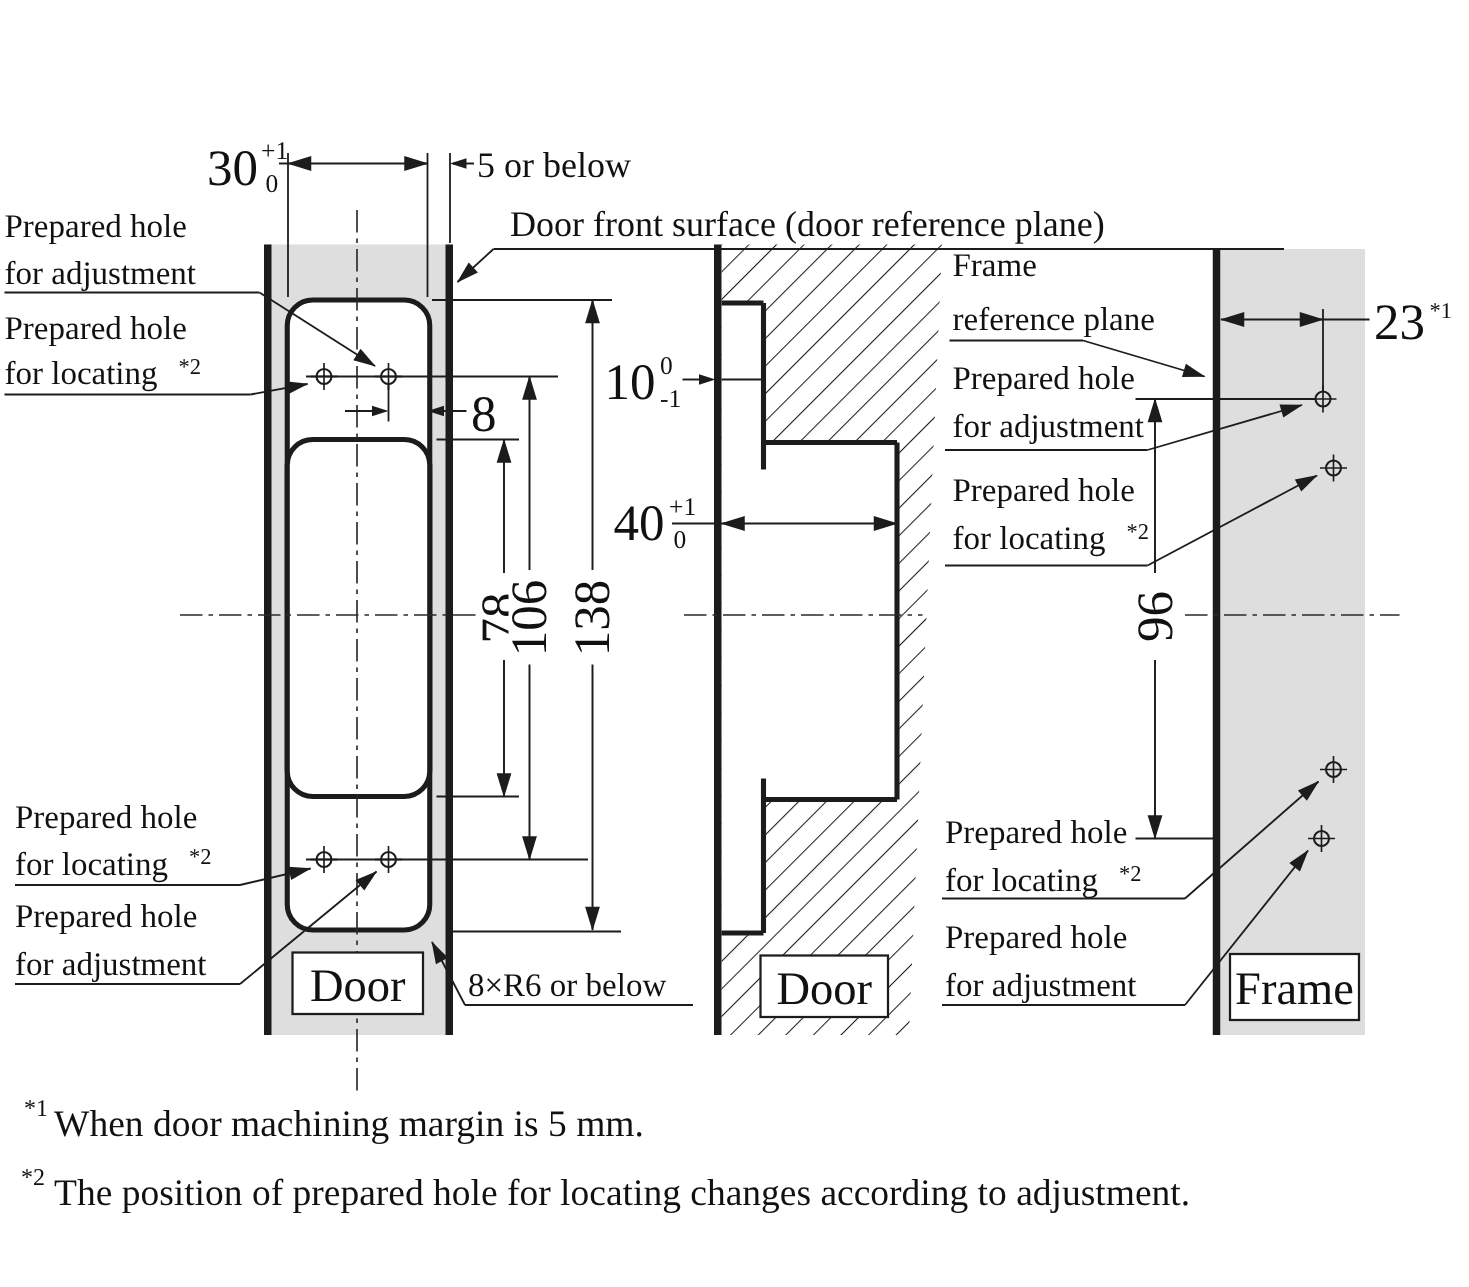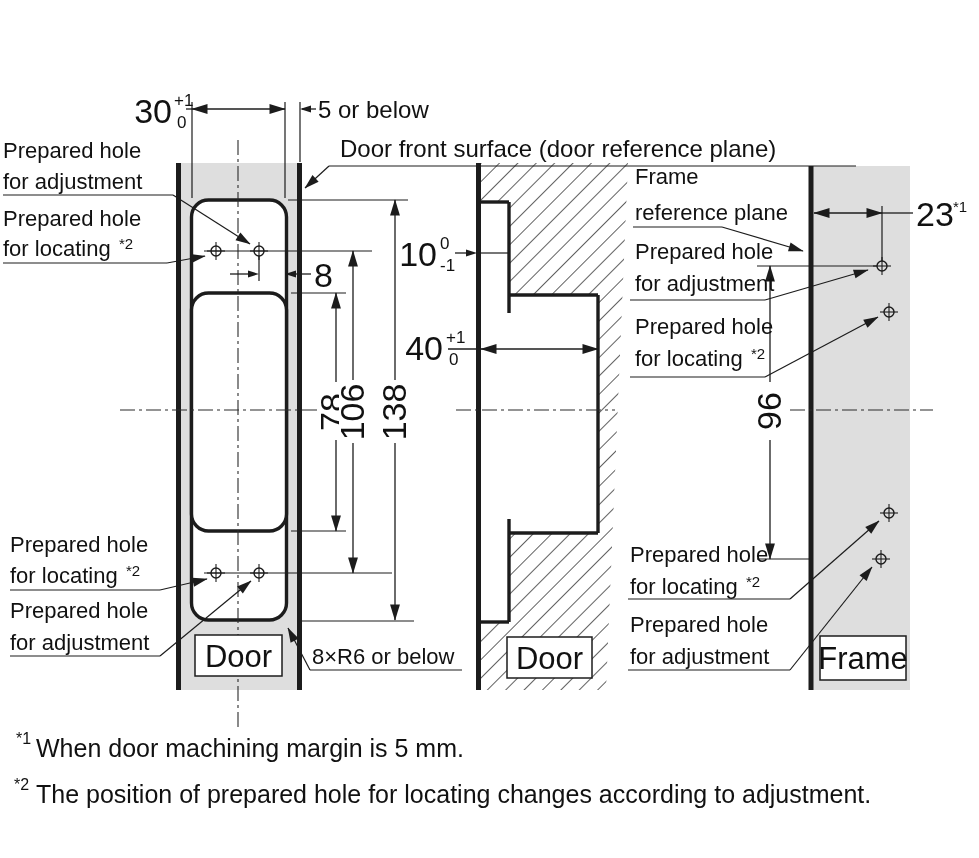--- a/index.html
+++ b/index.html
@@ -1,17 +1,17 @@
 <!DOCTYPE html>
 <html><head>
 <meta charset="utf-8">
 <style>
   html,body{margin:0;padding:0;background:#fff;}
   .stage{position:relative;width:979px;height:858px;background:#ffffff;overflow:hidden;
-         font-family:Liberation Sans, sans-serif;}
+         font-family:Liberation Serif, serif;}
   svg{display:block;}
   
   .thick{stroke:#1c1c1c;stroke-width:5;fill:none;}
   .profile{stroke:#1c1c1c;stroke-width:3.4;fill:none;}
   .thin{stroke:#1c1c1c;stroke-width:1.2;fill:none;}
   .dim{stroke:#1c1c1c;stroke-width:1.3;fill:none;}
   .center{stroke:#2a2a2a;stroke-width:1.1;fill:none;stroke-dasharray:15 4 3 4;}
   .arrowfill{fill:#1c1c1c;stroke:none;}
   
   text{fill:#111111;}

